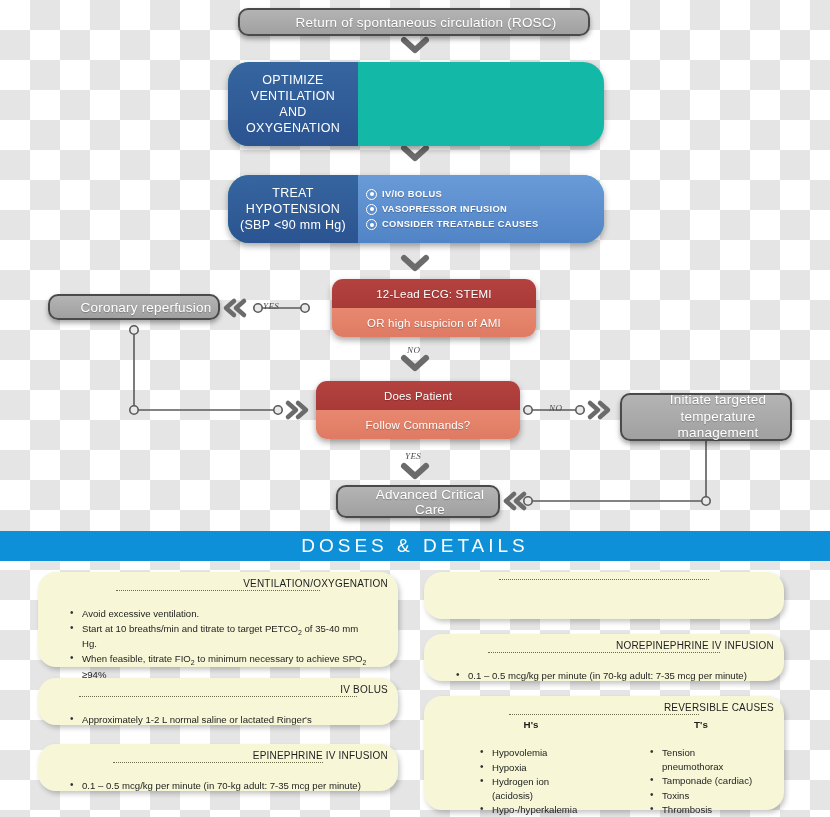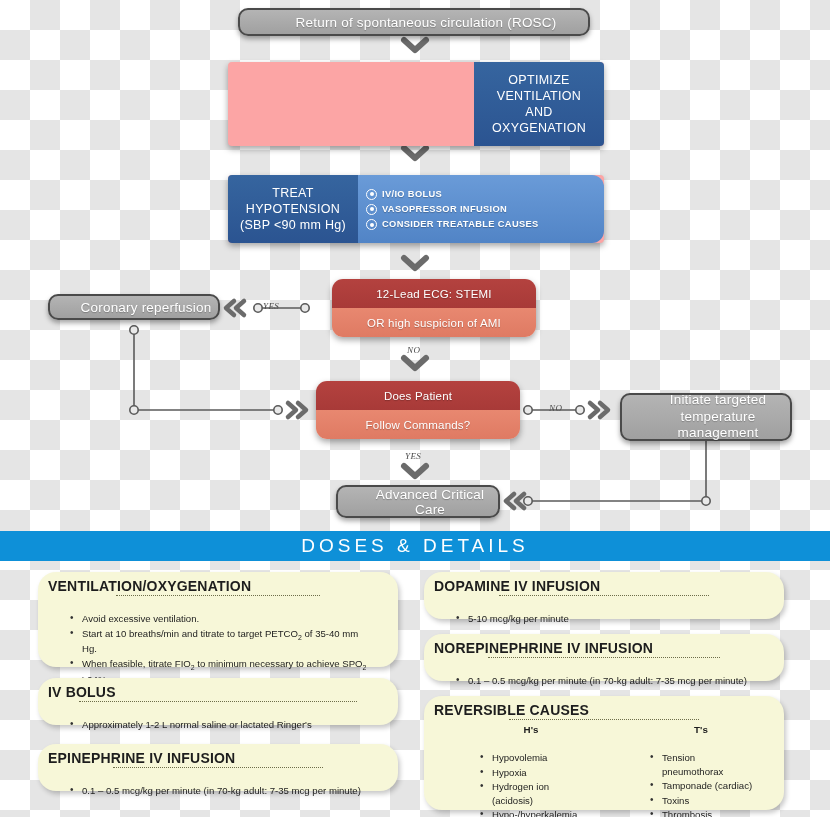--- a/index.html
+++ b/index.html
@@ -39,27 +39,26 @@
     background: linear-gradient(#b4b4b4, #a0a0a0);
     border: 2.5px solid #4a4a4a;
     font-size: 13.5px;
     letter-spacing: 0.2px;
     color: #ffffff;
     text-shadow: 0 1px 1px rgba(0,0,0,0.25);
     padding-left: 24px;
   }
   
   .blue-node {
-    border-radius: 4px;
+    border-radius: 21px;
     overflow: hidden;
     display: flex;
     align-items: stretch;
     box-shadow: 0 3px 6px rgba(0,0,0,0.35);
-    background: #fca5a5;
-    justify-content: flex-end;
+    background: #14b8a6;
   }
   .blue-left {
     background: linear-gradient(#36659f, #2b5491);
     display: flex;
     align-items: center;
     justify-content: center;
     text-align: center;
     color: #fff;
     font-size: 12.5px;
     line-height: 1.3;
@@ -176,23 +175,23 @@
   .cream {
     position: absolute;
     box-sizing: border-box;
     background: #f7f7d8;
     border-radius: 18px;
     box-shadow: 2px 3px 5px rgba(0,0,0,0.22);
     padding: 6px 10px 7px 10px;
     color: #1d1d1d;
   }
   .cream-title {
-    text-align: left;
-    font-weight: bold;
-    font-size: 14px;
+    text-align: right;
+    font-weight: normal;
+    font-size: 10px;
     letter-spacing: 0.2px;
     margin-bottom: 1px;
   }
   .cream-rule {
     width: 60%;
     margin: 1px auto 4px auto;
     border-top: 1.5px dotted #6d6d4a;
     height: 0;
   }
   .cream ul {
@@ -379,25 +378,21 @@
 
   <div class="cream" style="left:38px; top:744px; width:360px; height:47px;">
     <div class="cream-title">EPINEPHRINE IV INFUSION</div>
     <div class="cream-rule" style="width:62%;"></div>
     <ul>
       <li>0.1 – 0.5 mcg/kg per minute (in 70-kg adult: 7-35 mcg per minute)</li>
     </ul>
   </div>
 
   <div class="cream" style="left:424px; top:572px; width:360px; height:47px;">
-    <div class="cream-title">DOPAMINE IV INFUSION</div>
     <div class="cream-rule" style="width:62%;"></div>
-    <ul>
-      <li>5-10 mcg/kg per minute</li>
-    </ul>
   </div>
 
   <div class="cream" style="left:424px; top:634px; width:360px; height:47px;">
     <div class="cream-title">NOREPINEPHRINE IV INFUSION</div>
     <div class="cream-rule" style="width:68%;"></div>
     <ul>
       <li>0.1 – 0.5 mcg/kg per minute (in 70-kg adult: 7-35 mcg per minute)</li>
     </ul>
   </div>
 

